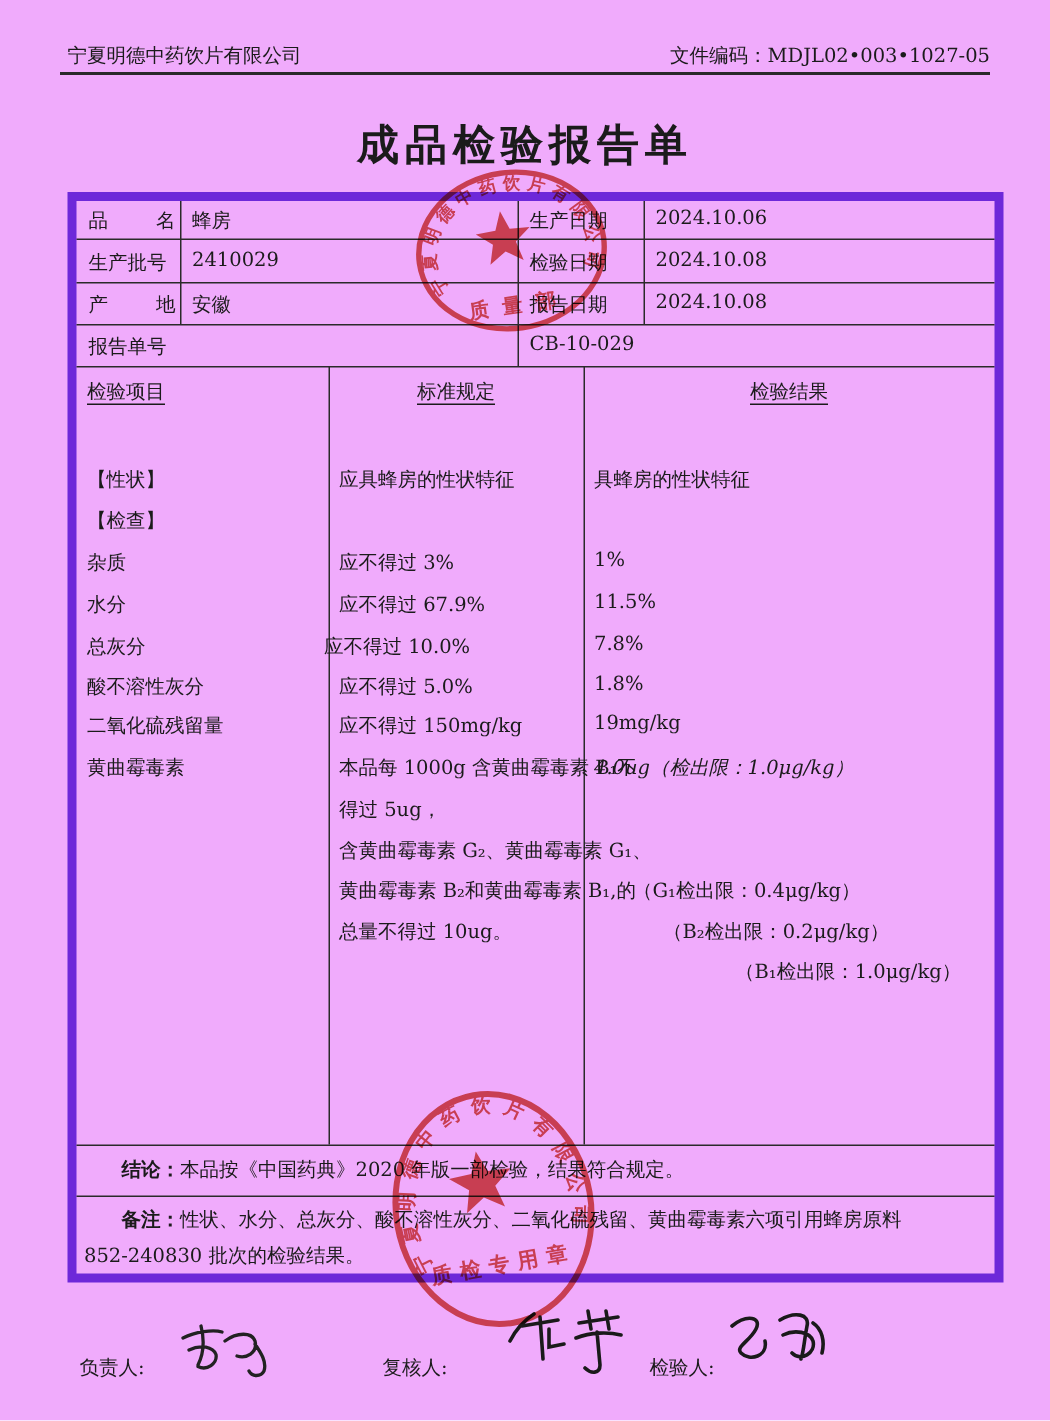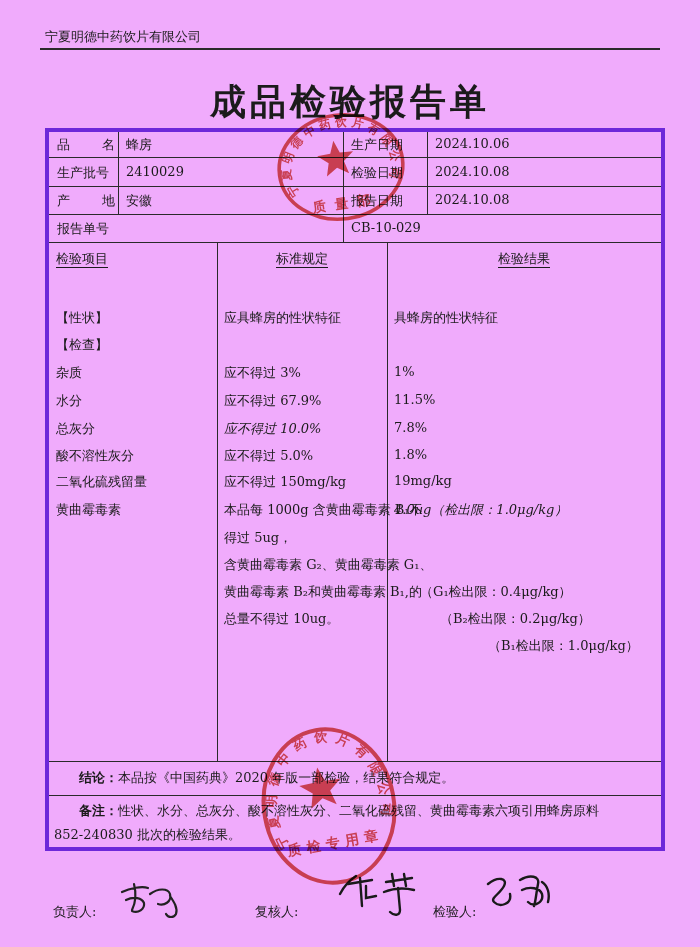--- a/index.html
+++ b/index.html
@@ -4,39 +4,42 @@
 <style>
   html,body{margin:0;padding:0;background:#fff;}
   .page{
     position:relative;width:700px;height:947px;background:#f0abfc;
     font-family:"DejaVu Serif","Liberation Serif",serif;
     color:#1b1b1b;font-size:13px;overflow:hidden;
   }
   .abs{position:absolute;white-space:nowrap;}
   .hline{position:absolute;height:1px;background:#2a2a2a;}
   .vline{position:absolute;width:1px;background:#2a2a2a;}
-  .doc-table{position:absolute;left:45px;top:128px;width:612px;height:715px;border:4px solid #6d28d9;}
+  .doc-table{position:absolute;left:45px;top:128px;width:612px;height:715px;border:6px solid #6d28d9;}
   .justify4{display:inline-block;width:58px;text-align:justify;text-align-last:justify;}
   .th-cell{position:absolute;text-align:center;}
   .th-cell span{text-decoration:underline;text-underline-offset:4px;}
   .u{ text-decoration:underline;text-underline-offset:4px;}
   .bold{font-weight:bold;}
   .title{
     position:absolute;left:0;top:78px;width:700px;text-align:center;
-    font-size:36px;font-weight:bold;letter-spacing:4px;
+    font-size:28px;font-weight:bold;letter-spacing:4px;
   }
   .stamp{position:absolute;mix-blend-mode:multiply;opacity:.88;}
   .sig{position:absolute;}
 </style>
 </head>
 <body>
 
 <div class="page">
 
   <div class="abs" style="left:45px;top:28px;">宁夏明德中药饮片有限公司</div>
+  <div class="abs" style="left:0;top:28px;width:660px;text-align:right;">
+    <span>文件编码：</span><span>MDJL02•003•1027-05</span>
+  </div>
   <div class="hline" style="left:40px;top:48px;width:620px;height:2px;"></div>
 
   <div class="title">成品检验报告单</div>
 
   <div class="doc-table">
 
     <div class="hline" style="left:0;top:25px;width:612px;"></div>
     <div class="hline" style="left:0;top:54px;width:612px;"></div>
     <div class="hline" style="left:0;top:82px;width:612px;"></div>
     <div class="hline" style="left:0;top:110px;width:612px;"></div>
@@ -76,21 +79,21 @@
 
     <div class="abs" style="left:7px;top:232px;">杂质</div>
     <div class="abs" style="left:175px;top:232px;">应不得过 3%</div>
     <div class="abs" style="left:345px;top:232px;">1%</div>
 
     <div class="abs" style="left:7px;top:260px;">水分</div>
     <div class="abs" style="left:175px;top:260px;">应不得过 67.9%</div>
     <div class="abs" style="left:345px;top:260px;">11.5%</div>
 
     <div class="abs" style="left:7px;top:288px;">总灰分</div>
-    <div class="abs" style="left:175px;top:288px;font-style:italic;">应不得过 10.0%</div>
+    <div class="abs" style="left:165px;top:288px;">应不得过 10.0%</div>
     <div class="abs" style="left:345px;top:288px;">7.8%</div>
 
     <div class="abs" style="left:7px;top:315px;">酸不溶性灰分</div>
     <div class="abs" style="left:175px;top:315px;">应不得过 5.0%</div>
     <div class="abs" style="left:345px;top:315px;">1.8%</div>
 
     <div class="abs" style="left:7px;top:341px;">二氧化硫残留量</div>
     <div class="abs" style="left:175px;top:341px;">应不得过 150mg/kg</div>
     <div class="abs" style="left:345px;top:341px;">19mg/kg</div>
 

